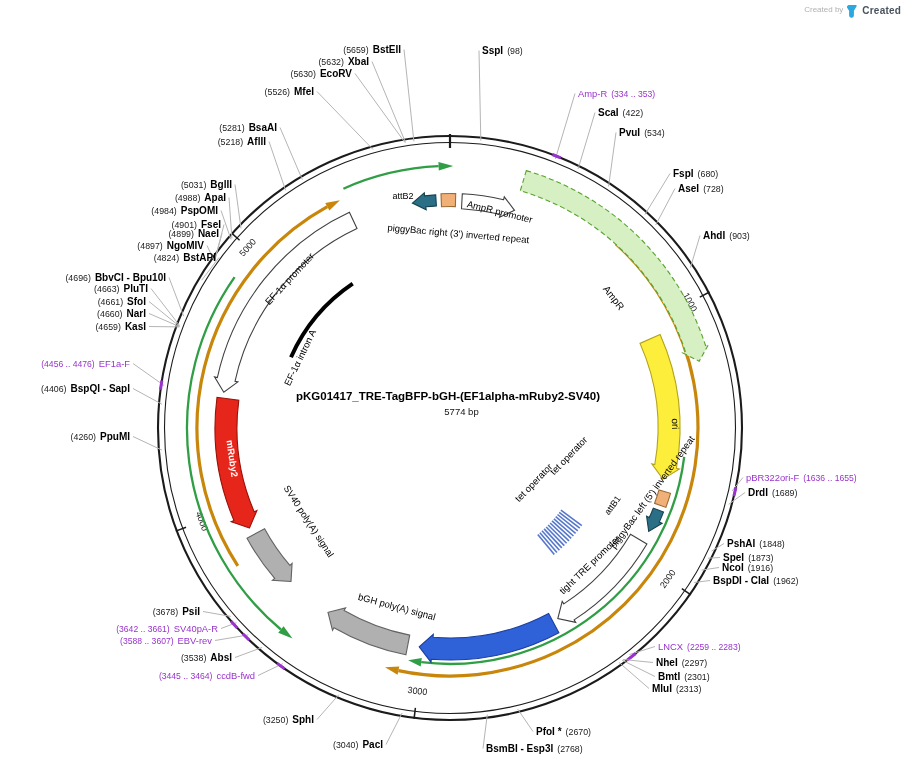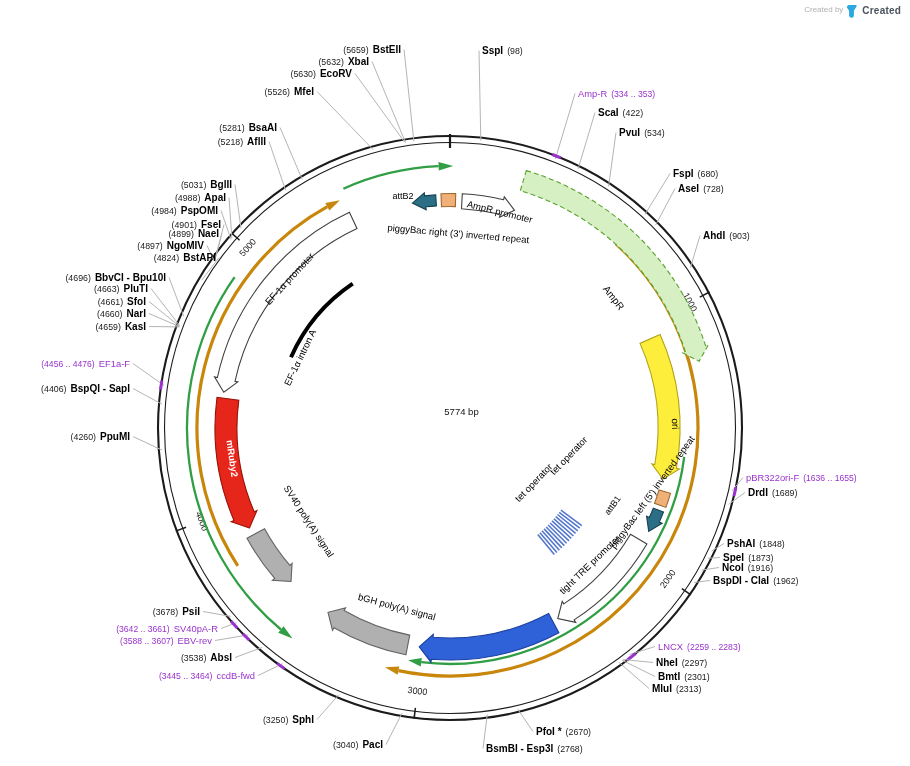--- a/index.html
+++ b/index.html
@@ -191,20 +191,21 @@
       <text transform="translate(571 458) rotate(-46)" text-anchor="middle" font-size="9.5" fill="#000000" font-weight="400">tet operator</text>
       <text transform="translate(592 567) rotate(-44)" text-anchor="middle" font-size="9.5" fill="#000000" font-weight="400">tight TRE promoter</text>
       <text transform="translate(494 625) rotate(-12)" text-anchor="middle" font-size="9.5" fill="#ffffff" font-weight="700">TagBFP</text>
       <text transform="translate(396 610) rotate(15)" text-anchor="middle" font-size="9.5" fill="#000000" font-weight="400">bGH poly(A) signal</text>
       <text transform="translate(306 523) rotate(57)" text-anchor="middle" font-size="9.5" fill="#000000" font-weight="400">SV40 poly(A) signal</text>
       <text transform="translate(229 459) rotate(82)" text-anchor="middle" font-size="9.5" fill="#ffffff" font-weight="700">mRuby2</text>
       <text transform="translate(292 281) rotate(-47)" text-anchor="middle" font-size="9.5" fill="#000000" font-weight="400">EF-1α promoter</text>
       <text transform="translate(303 359) rotate(-64)" text-anchor="middle" font-size="9.5" fill="#000000" font-weight="400">EF-1α intron A</text>
     </svg>
 
+  <div id="plasmid-title" class="title-block">pKG01417_TRE-TagBFP-bGH-(EF1alpha-mRuby2-SV40)</div>
   <div id="plasmid-size" class="title-block">5774 bp</div>
 
   <div id="branding">
     <span id="created-by">Created by</span>
     <span style="display:inline-flex;">
       <svg width="11" height="13" viewBox="0 0 11 13">
           <path d="M1.5 0 h8 v1.6 l-2.6 4.2 v4.7 a2.4 2.4 0 0 1 -2.8 2.3 a2.4 2.4 0 0 1 -2 -2.3 v-4.7 l-2.6 -4.2 Z" fill="#2aa8e0"></path>
         </svg>
     </span>
     <span id="brand-name">Created</span>

